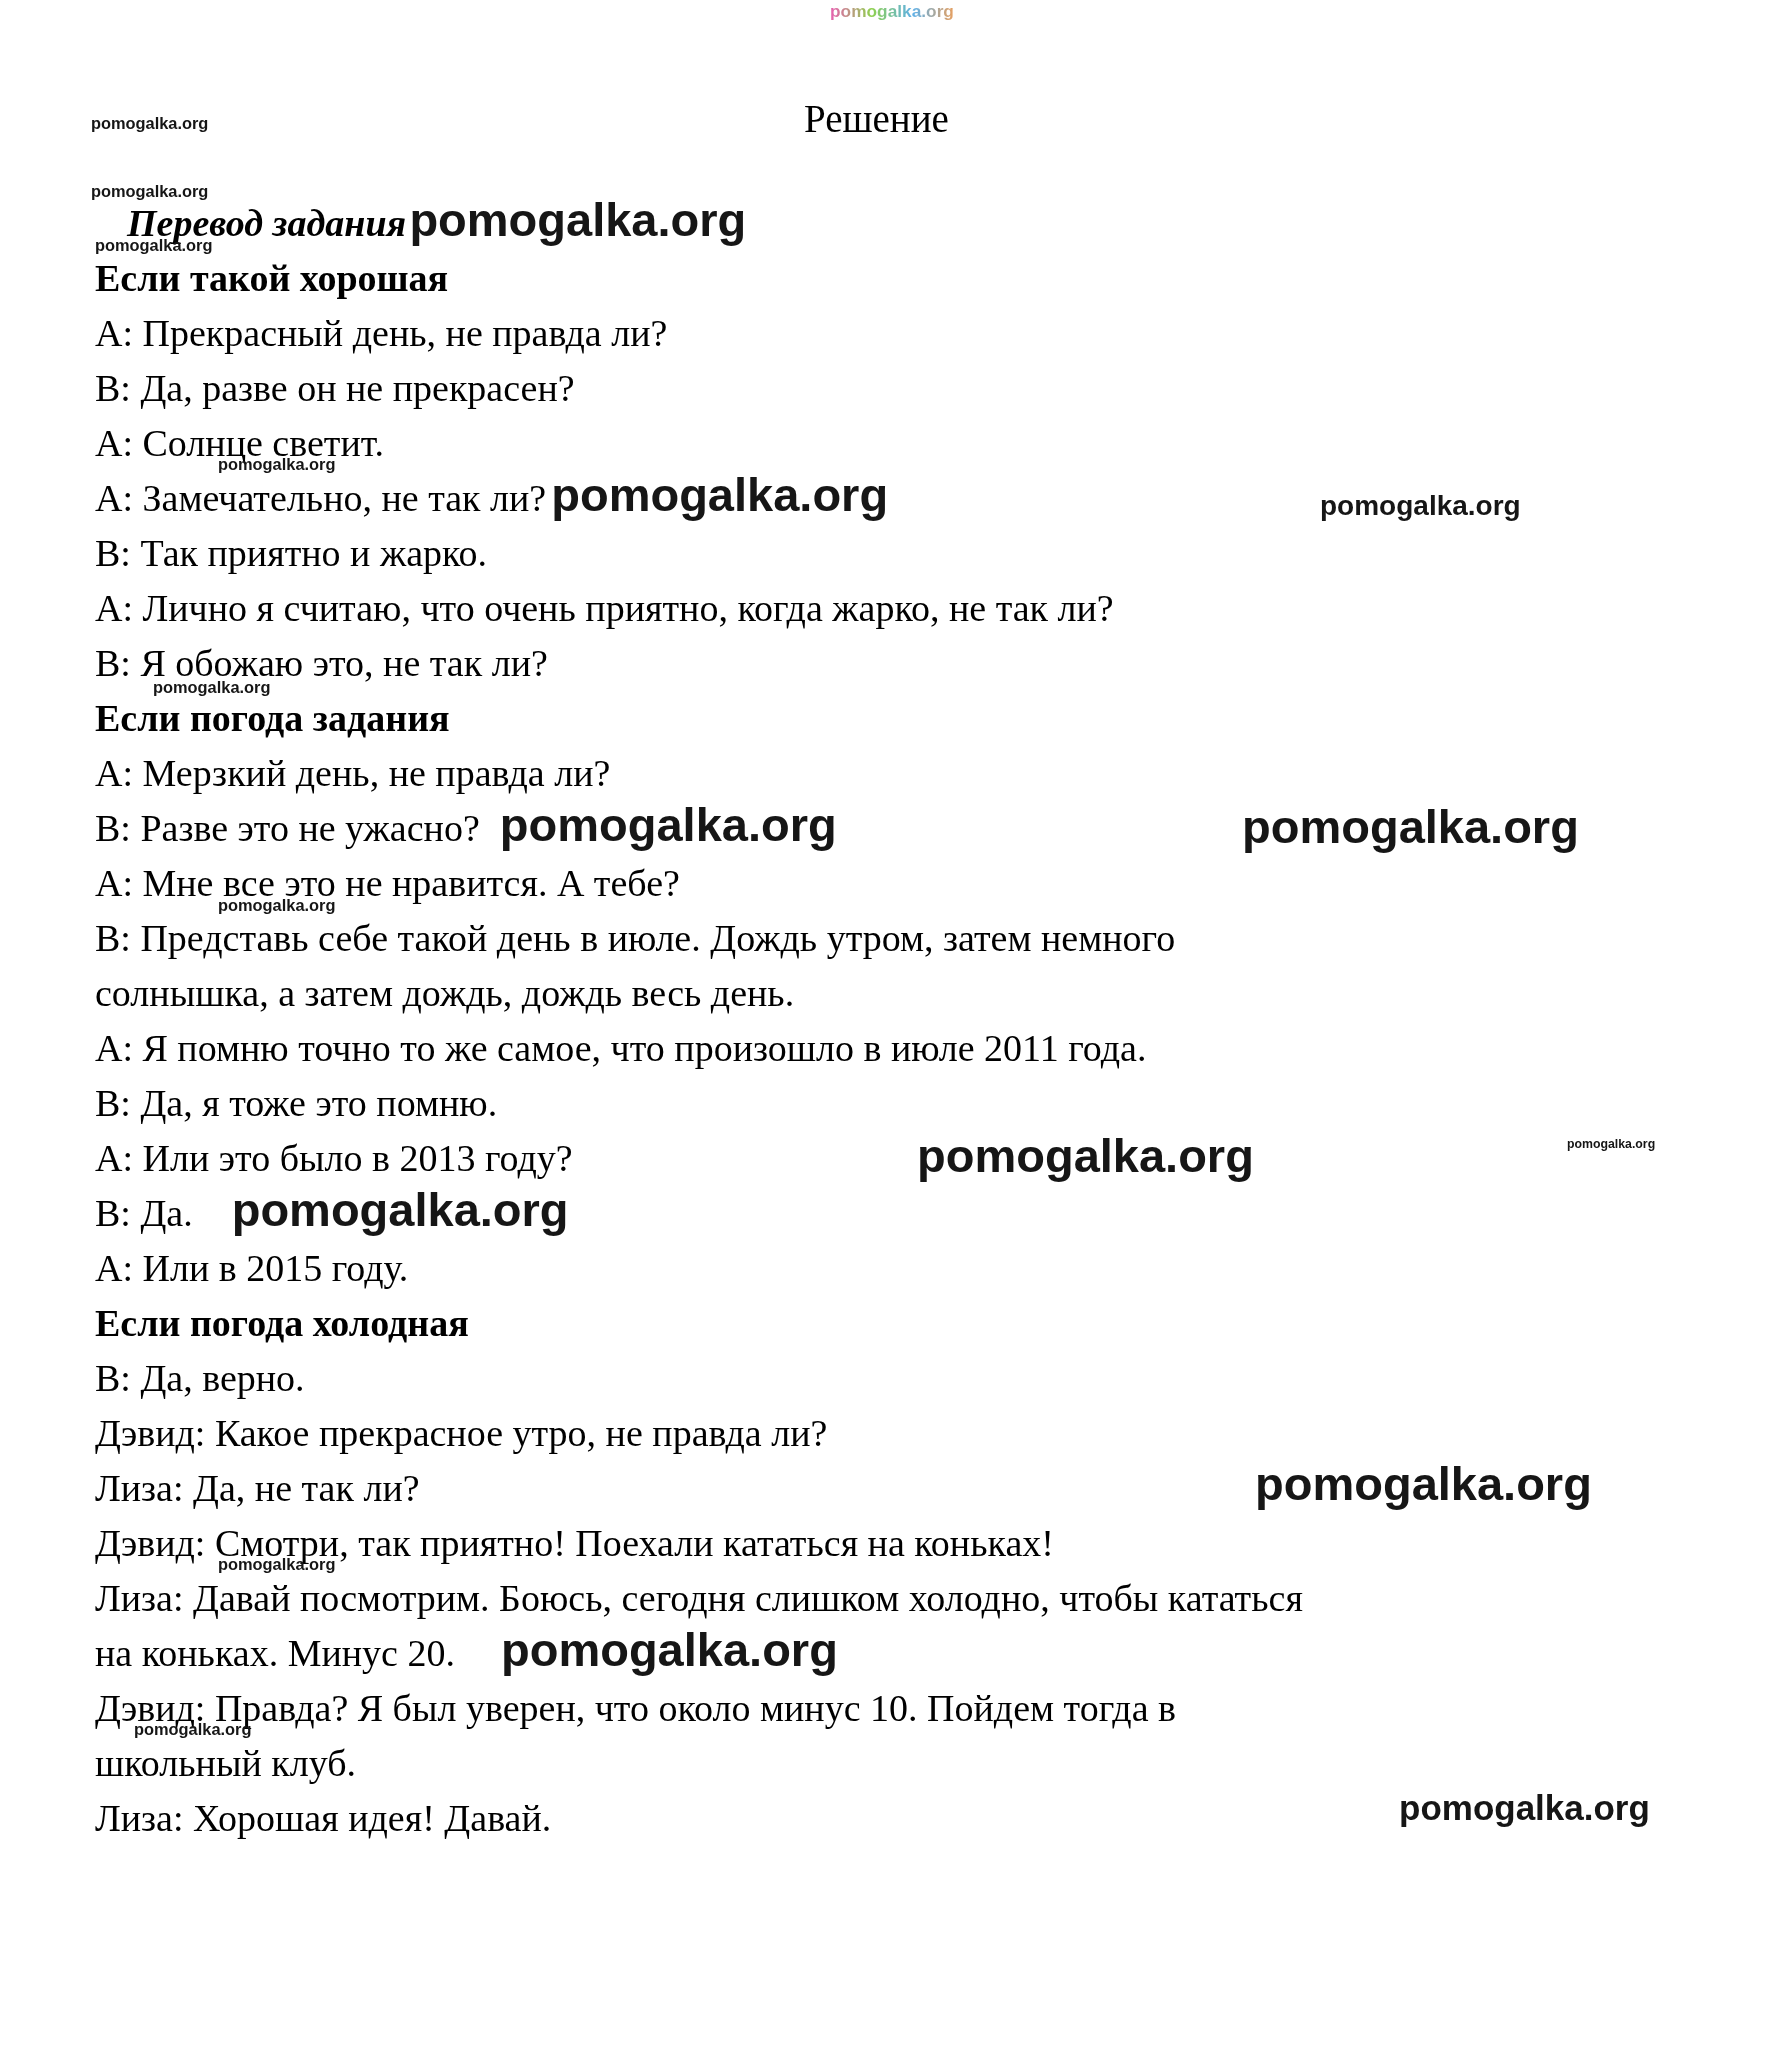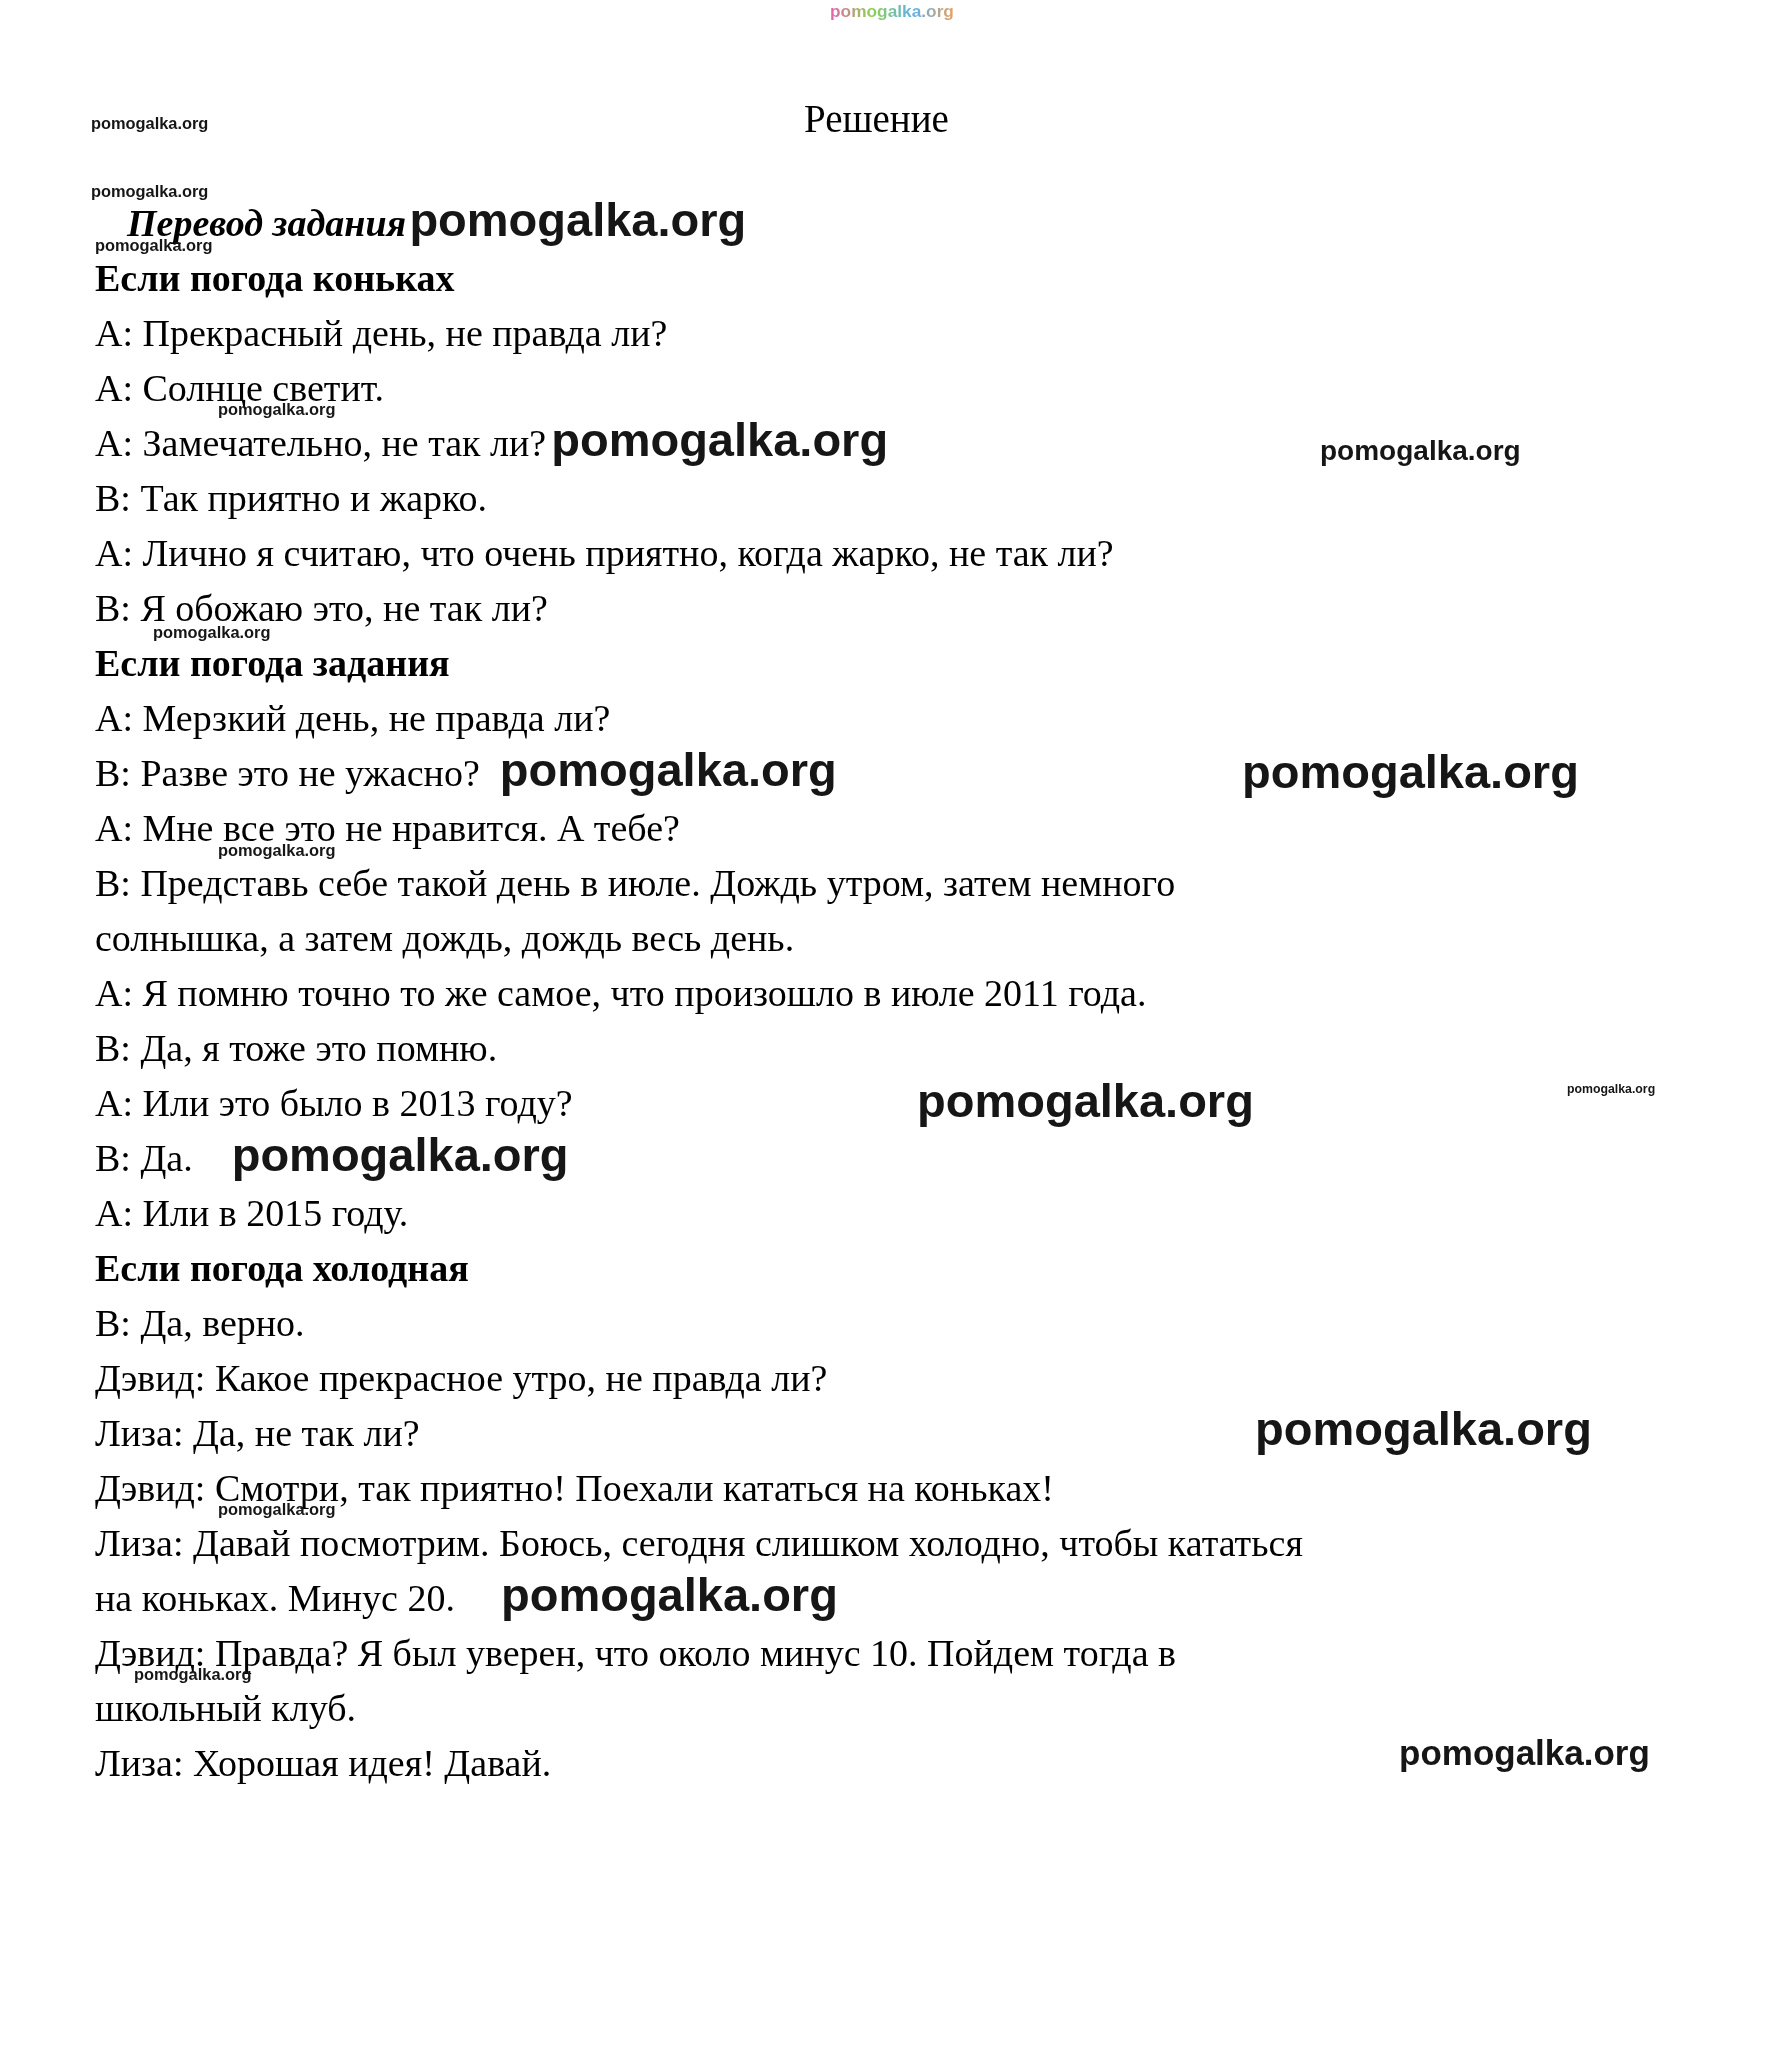--- a/index.html
+++ b/index.html
@@ -86,23 +86,24 @@
   <div class="content">
 
     <div class="title-row">
       <span class="wm wm-sm wm-abs" style="left:-4.1px;top:20px">pomogalka.org</span>
       <h1 class="title">Решение</h1>
     </div>
 
     <p class="line"><span class="wm wm-sm wm-abs" style="left:-4.1px;top:-13px">pomogalka.org</span><span class="bolditalic">Перевод задания</span><span class="wm wm-lg wm-inline" style="margin-left:3.3px">pomogalka.org</span></p>
 
 
-    <p class="line heading"><span class="wm wm-sm wm-abs" style="left:0;top:-14px">pomogalka.org</span><span>Если погода коньках</span></p>
+    <p class="line heading"><span class="wm wm-sm wm-abs" style="left:0;top:-14px">pomogalka.org</span><span>Если такой хорошая</span></p>
 
     <p class="line">А: Прекрасный день, не правда ли?</p>
+    <p class="line">В: Да, разве он не прекрасен?</p>
     <p class="line">А: Солнце светит.</p>
 
     <p class="line"><span class="wm wm-sm wm-abs" style="left:123px;top:-15px">pomogalka.org</span><span>А: Замечательно, не так ли?</span><span class="wm wm-lg wm-inline" style="margin-left:5px">pomogalka.org</span><span class="wm wm-md wm-abs" style="left:1225px;top:6.6px">pomogalka.org</span></p>
 
     <p class="line">В: Так приятно и жарко.</p>
     <p class="line">А: Лично я считаю, что очень приятно, когда жарко, не так ли?</p>
     <p class="line">В: Я обожаю это, не так ли?</p>
 
     <p class="line heading"><span class="wm wm-sm wm-abs" style="left:58px;top:-12.3px">pomogalka.org</span><span>Если погода задания</span></p>
 

